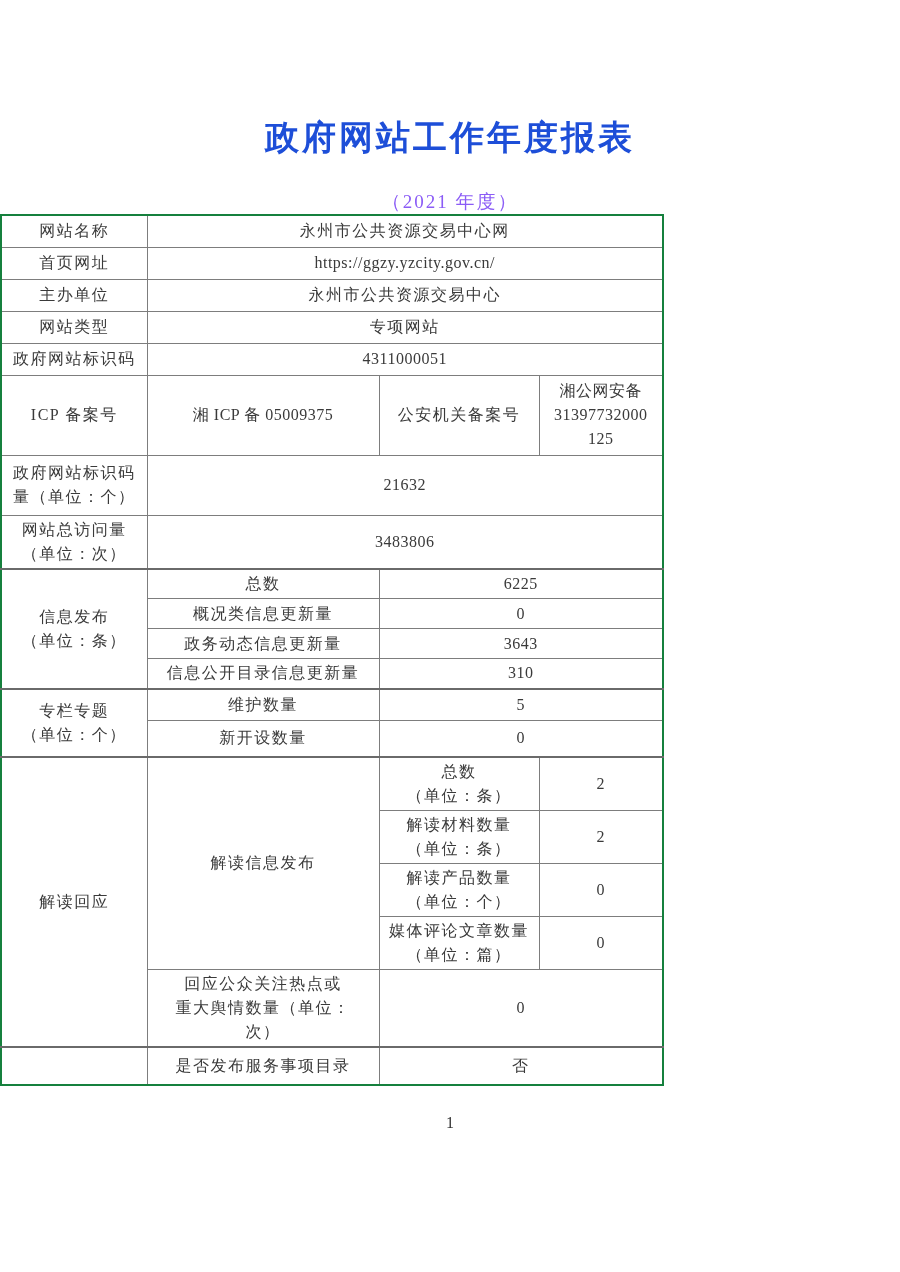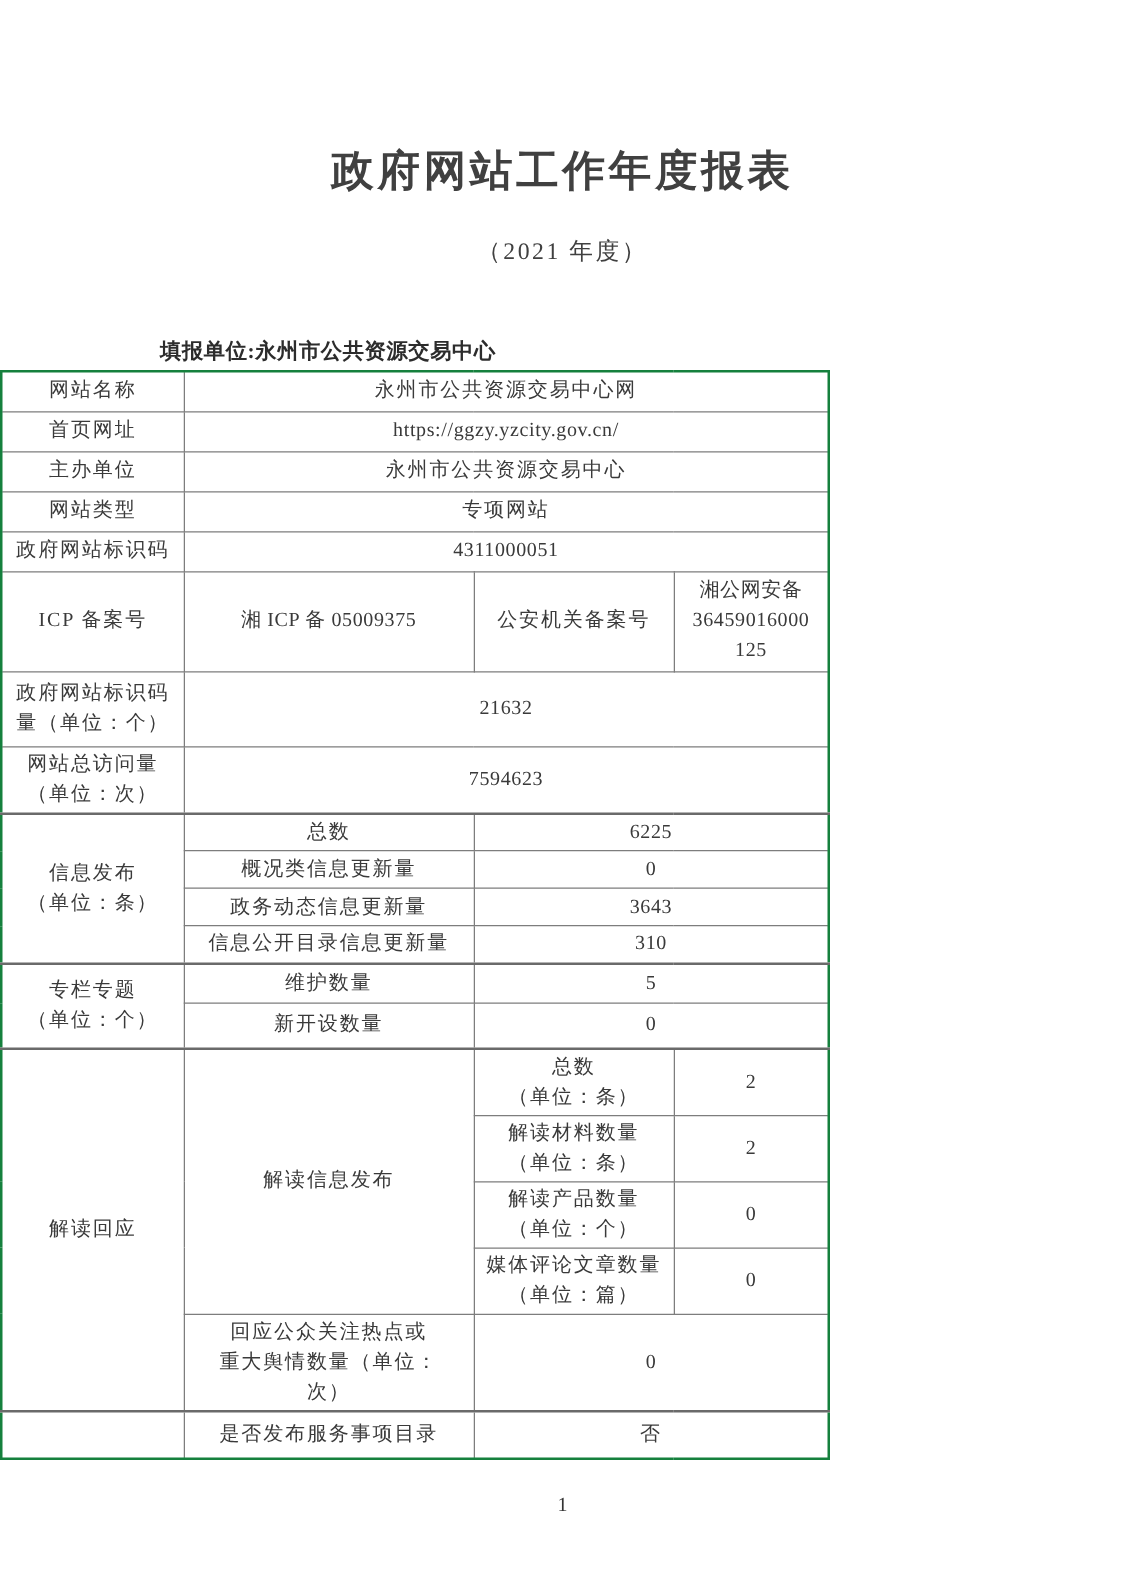--- a/index.html
+++ b/index.html
@@ -12,30 +12,30 @@
     height: 1272px;
     font-family: "Liberation Serif", "DejaVu Serif", serif;
     color: #3a3a3a;
     overflow: hidden;
   }
   .doc-title {
     padding-top: 116px;
     text-align: center;
     font-size: 34px;
     font-weight: bold;
-    color: #404040;
+    color: #1d4ed8;
     letter-spacing: 3px;
     line-height: 42px;
     font-family: "Liberation Sans", "DejaVu Sans", sans-serif;
   }
   .doc-subtitle {
     margin-top: 32px;
     text-align: center;
     font-size: 19px;
-    color: #404040;
+    color: #8b5cf6;
     letter-spacing: 2px;
     line-height: 24px;
   }
   .reporting-unit {
     margin: 56px 0 4px 128px;
     font-size: 17px;
     font-weight: bold;
     color: #2c2c2c;
     letter-spacing: 0.5px;
     line-height: 22px;
@@ -71,21 +71,20 @@
     color: #333333;
   }
 </style>
 </head>
 <body>
 
 <div>
 
   <div class="doc-title">政府网站工作年度报表</div>
   <div class="doc-subtitle">（2021 年度）</div>
-  <div class="reporting-unit">填报单位:永州市公共资源交易中心</div>
 
   <table class="report">
     <colgroup>
       <col style="width:146px">
       <col style="width:232px">
       <col style="width:160px">
       <col style="width:124px">
     </colgroup>
     <tbody>
 
@@ -108,33 +107,33 @@
       <tr style="height:32px">
         <td>政府网站标识码</td>
         <td colspan="3" class="val">4311000051</td>
       </tr>
 
       <tr style="height:80px">
         <td>ICP 备案号</td>
         <td class="val">湘 ICP 备 05009375</td>
         <td>公安机关备案号</td>
         <td class="val">湘公网安备
-36459016000
+31397732000
 125</td>
       </tr>
 
       <tr style="height:60px">
         <td>政府网站标识码
 量（单位：个）</td>
         <td colspan="3" class="val">21632</td>
       </tr>
       <tr style="height:53px">
         <td>网站总访问量
 （单位：次）</td>
-        <td colspan="3" class="val">7594623</td>
+        <td colspan="3" class="val">3483806</td>
       </tr>
 
       <tr style="height:30px" class="section-start">
         <td rowspan="4">信息发布
 （单位：条）</td>
         <td>总数</td>
         <td colspan="2" class="val">6225</td>
       </tr>
       <tr style="height:30px">
         <td>概况类信息更新量</td>

